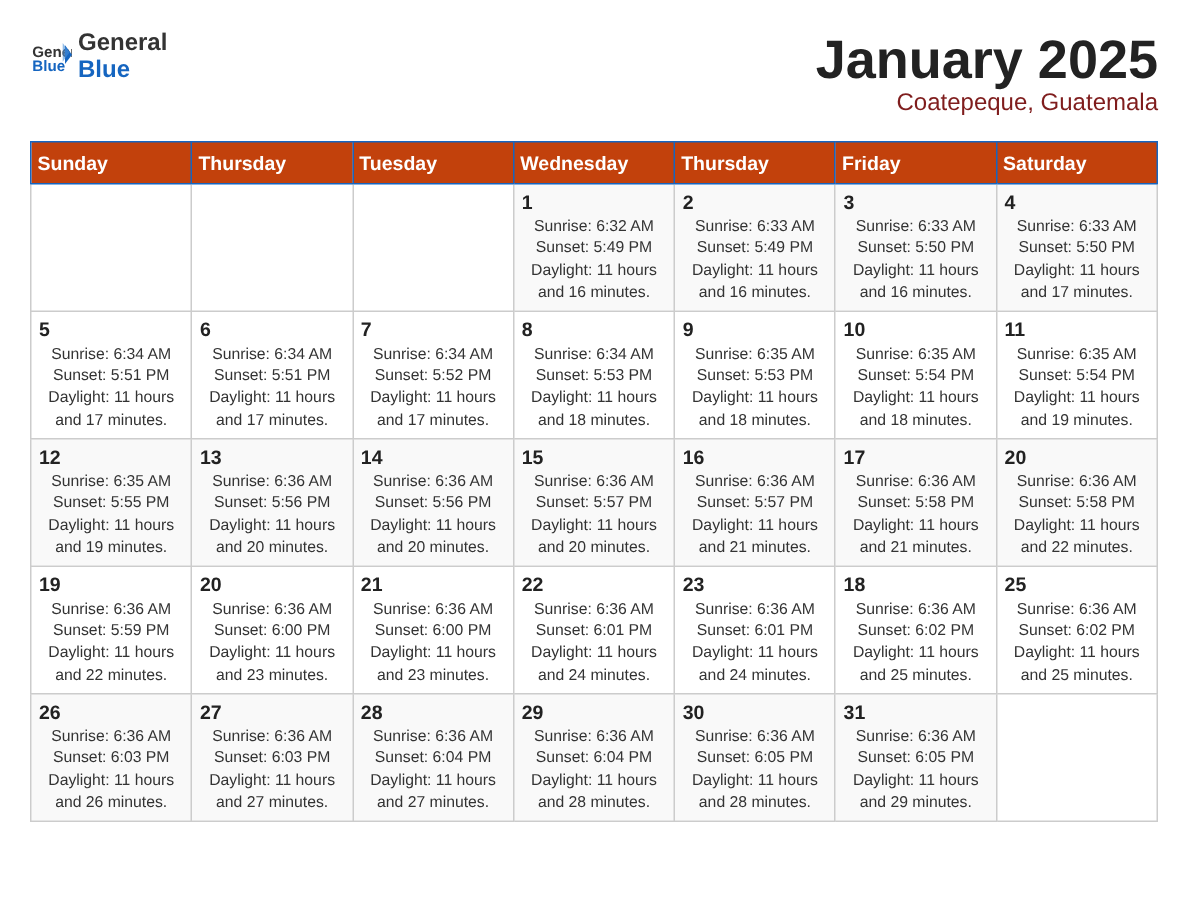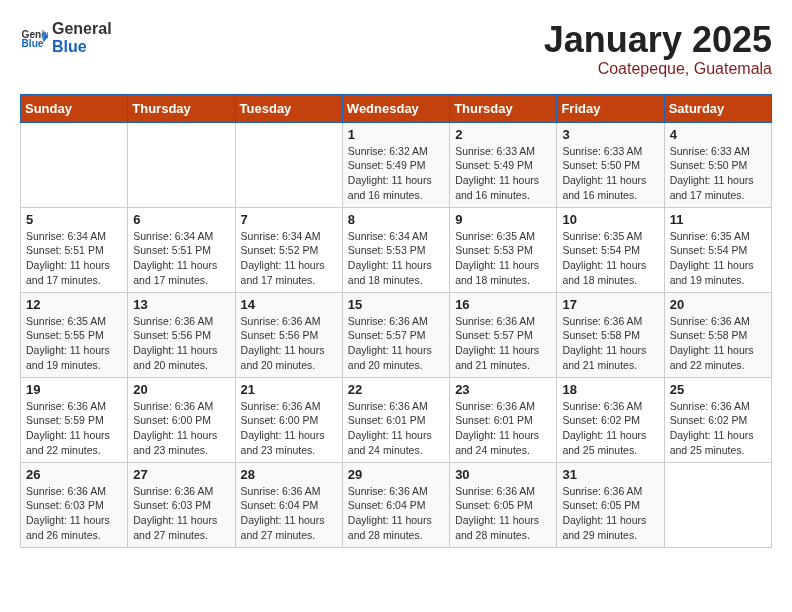--- a/index.html
+++ b/index.html
@@ -67,20 +67,21 @@
     .day-num {
       font-size: 13px;
       font-weight: bold;
       color: #222;
       margin-bottom: 2px;
     }
     .day-info {
       color: #333;
       font-size: 10.5px;
       line-height: 1.4;
+      text-align: center;
     }
     .empty-cell {
       background: #fff !important;
     }
   </style>
 </head>
 <body>
 
 <div class="header">
   <div class="logo">

